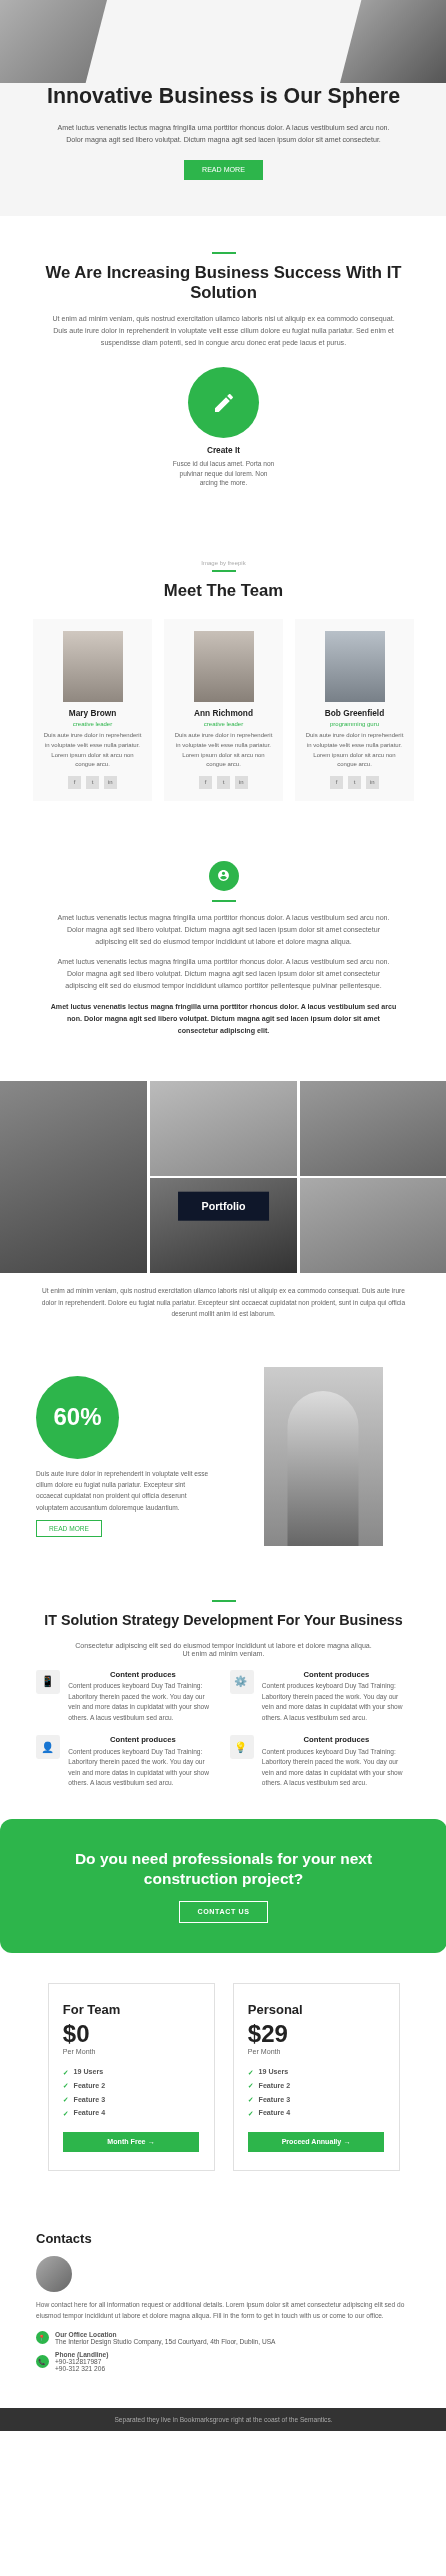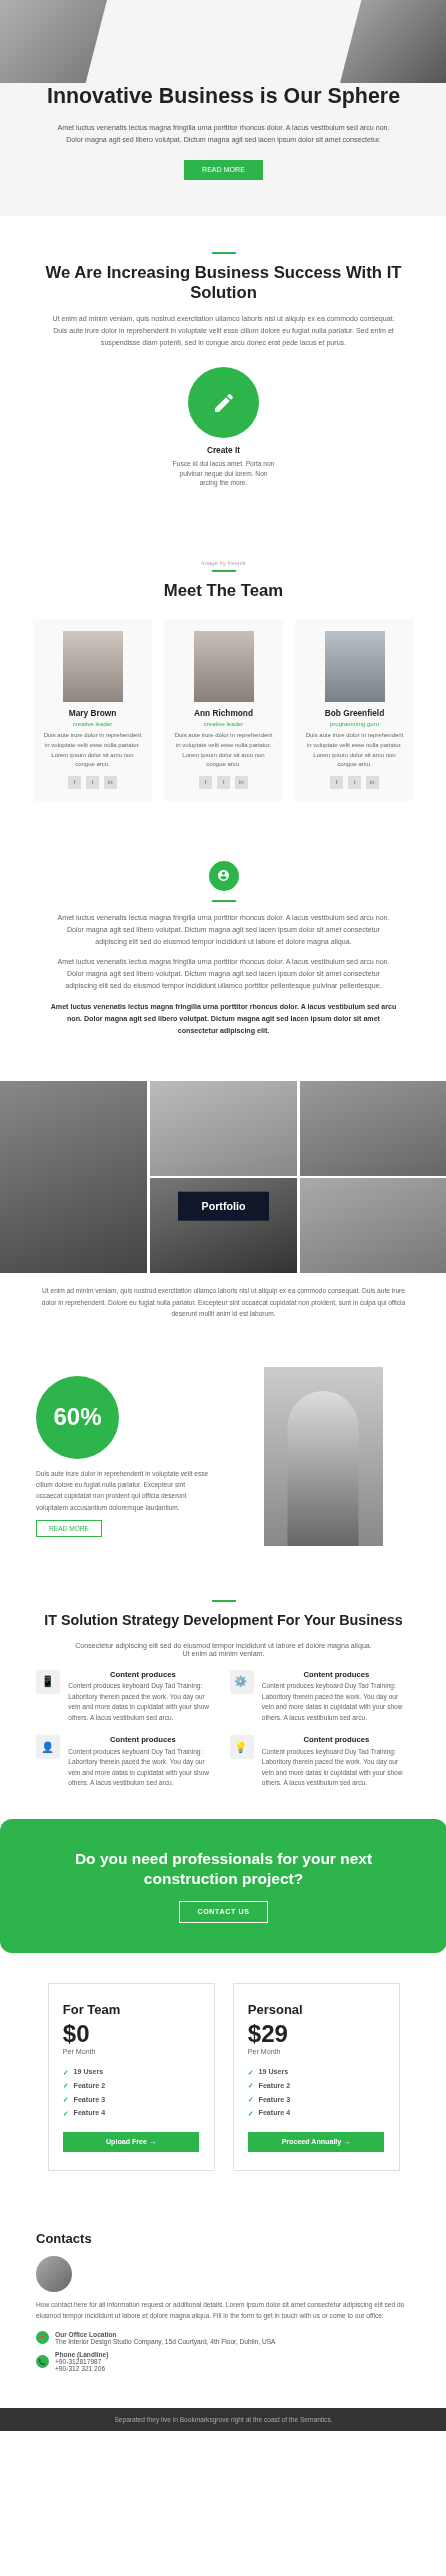--- a/index.html
+++ b/index.html
@@ -750,21 +750,21 @@
   <div class="price-card">
     <h3>For Team</h3>
     <div class="price-amount">$0</div>
     <div class="price-period">Per Month</div>
     <ul class="price-features">
       <li>19 Users</li>
       <li>Feature 2</li>
       <li>Feature 3</li>
       <li>Feature 4</li>
     </ul>
-    <button class="price-btn free">Upload Free →</button>
+    <button class="price-btn free">Month Free →</button>
   </div>
   <div class="price-card">
     <h3>Personal</h3>
     <div class="price-amount">$29</div>
     <div class="price-period">Per Month</div>
     <ul class="price-features">
       <li>19 Users</li>
       <li>Feature 2</li>
       <li>Feature 3</li>
       <li>Feature 4</li>

